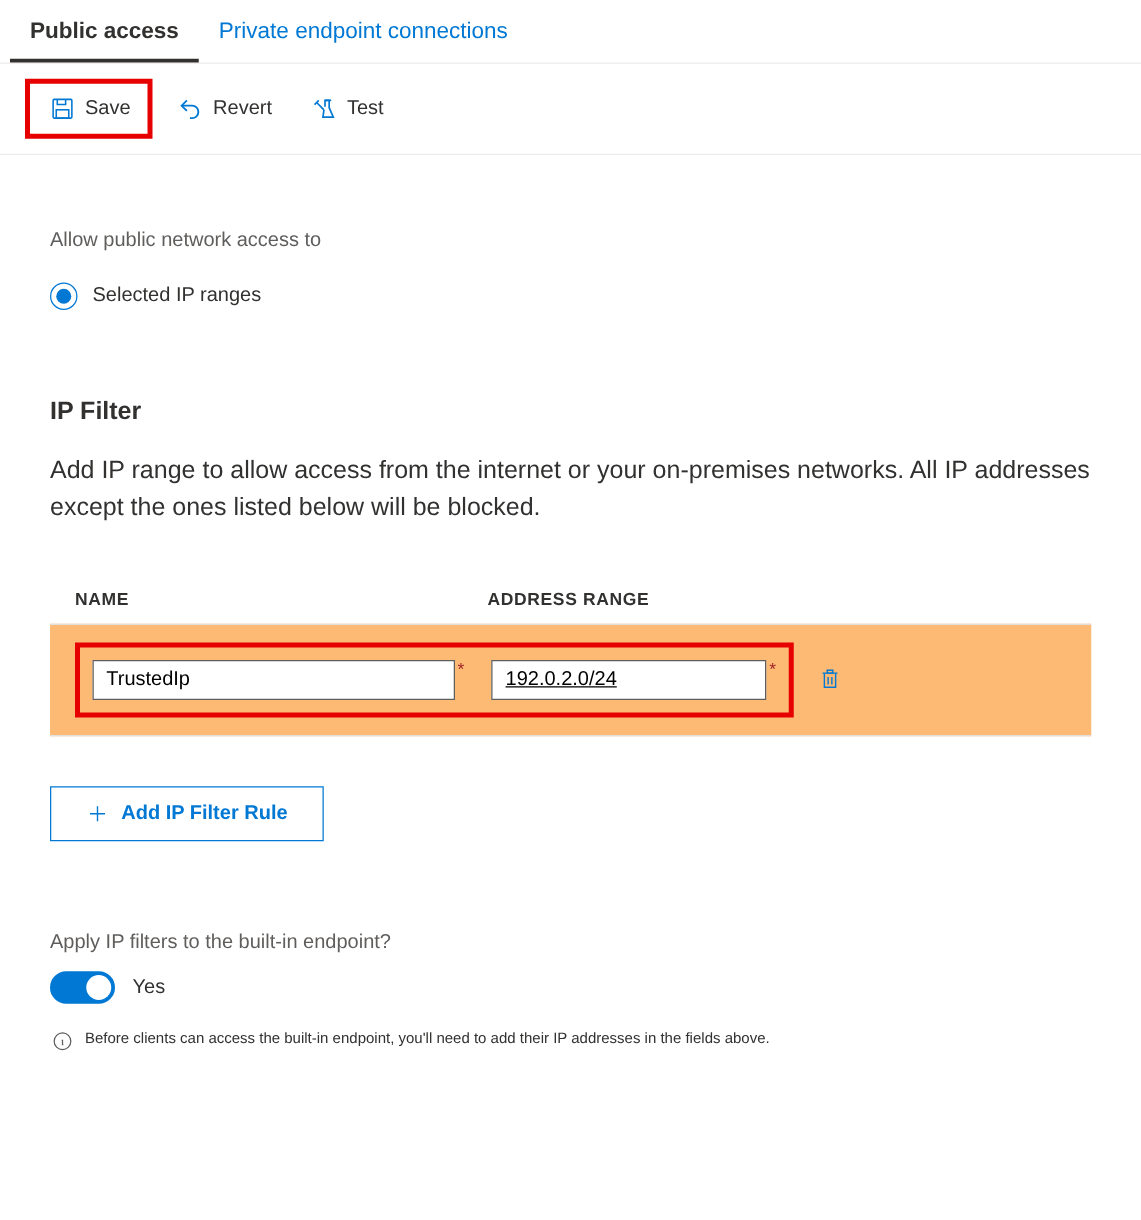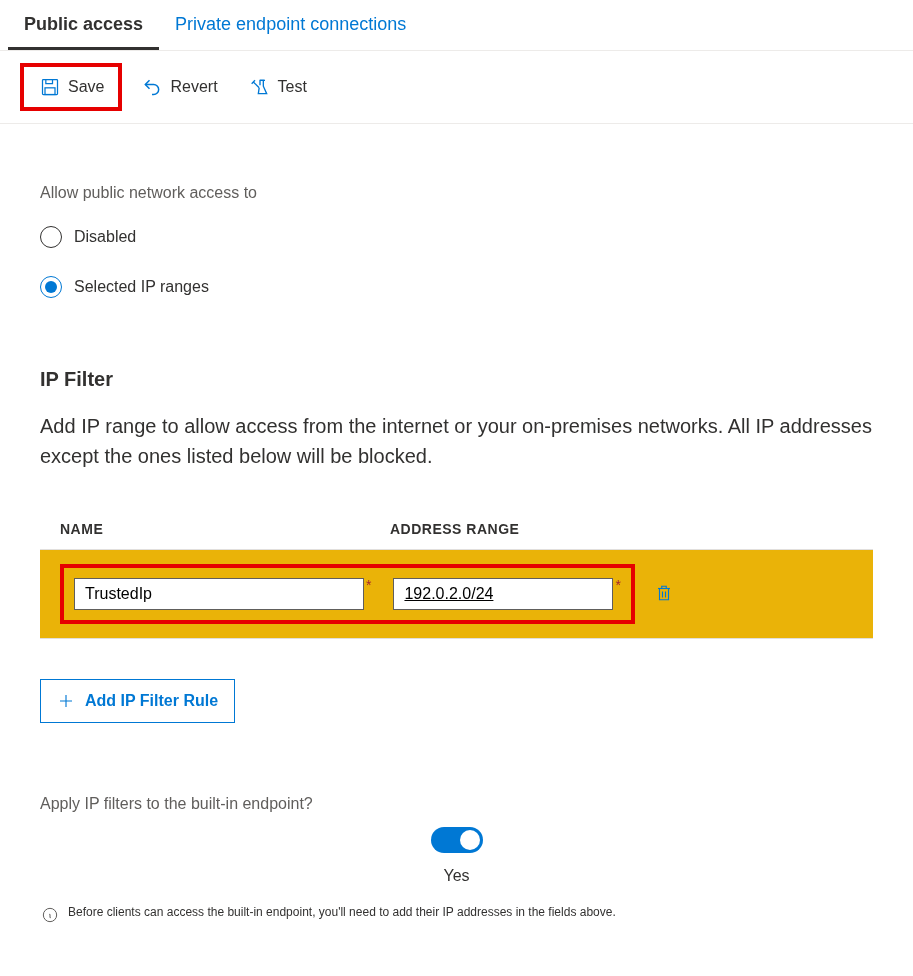--- a/index.html
+++ b/index.html
@@ -103,21 +103,21 @@
     padding: 0 20px 12px 20px;
     font-size: 14px;
     font-weight: 600;
     letter-spacing: 0.5px;
   }
   .col-name { width: 330px; }
   .col-range { flex: 1; }
   .filter-row {
     display: flex;
     align-items: center;
-    background: #eab308;
+    background: #fdba74;
     border-top: 1px solid #e1dfdd;
     border-bottom: 1px solid #e1dfdd;
     padding: 14px 20px;
     gap: 6px;
   }
   .input-wrap {
     position: relative;
     display: flex;
     align-items: flex-start;
   }
@@ -149,28 +149,28 @@
   .del-btn svg { width: 18px; height: 20px; }
   .add-btn {
     display: flex;
     align-items: center;
     gap: 10px;
     border: 1px solid #0078d4;
     background: #fff;
     color: #0078d4;
     font-size: 16px;
     font-weight: 600;
-    padding: 12px 16px;
+    padding: 12px 28px;
     cursor: pointer;
     margin-top: 40px;
   }
   .add-btn svg { width: 18px; height: 18px; }
   .apply-section { margin-top: 72px; }
   .apply-label { font-size: 16px; color: #605e5c; margin-bottom: 14px; }
-  .toggle-row { display: flex; align-items: center; gap: 14px; margin-bottom: 18px; flex-direction: column; }
+  .toggle-row { display: flex; align-items: center; gap: 14px; margin-bottom: 18px; }
   .toggle {
     width: 52px; height: 26px;
     background: #0078d4;
     border-radius: 13px;
     position: relative;
     cursor: pointer;
   }
   .toggle-knob {
     width: 20px; height: 20px;
     background: #fff;
@@ -224,24 +224,20 @@
       </svg>
     <span>Test</span>
   </button>
 </div>
 
 <div class="content">
 
   <div class="section-label">Allow public network access to</div>
 
   <div class="radio-group">
-    <div class="radio-item">
-      <span class="radio-circle"></span>
-      <span class="radio-label">Disabled</span>
-    </div>
     <div class="radio-item selected">
       <span class="radio-circle">
           <span class="radio-dot"></span>
         </span>
       <span class="radio-label">Selected IP ranges</span>
     </div>
   </div>
 
   <div class="h2">IP Filter</div>
   <div class="desc">Add IP range to allow access from the internet or your on-premises networks. All IP addresses except the ones listed below will be blocked.</div>

